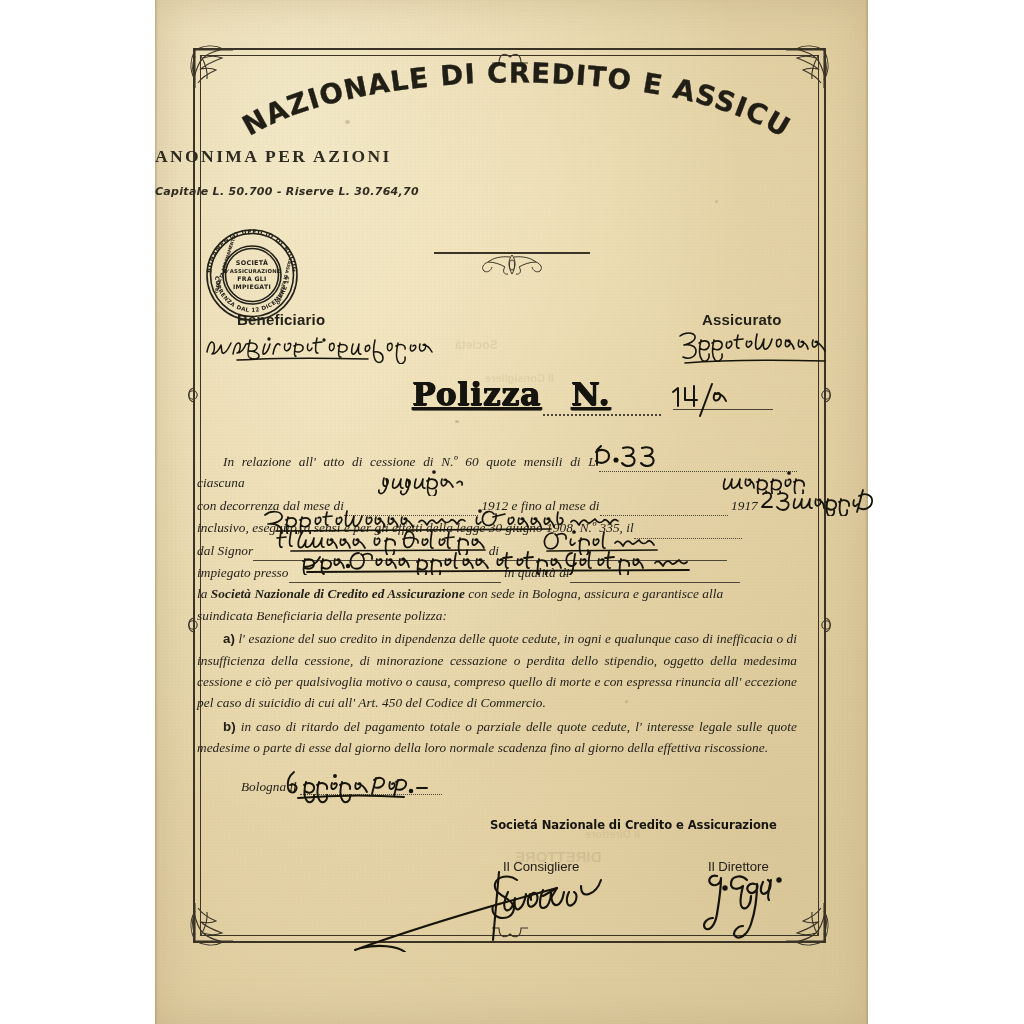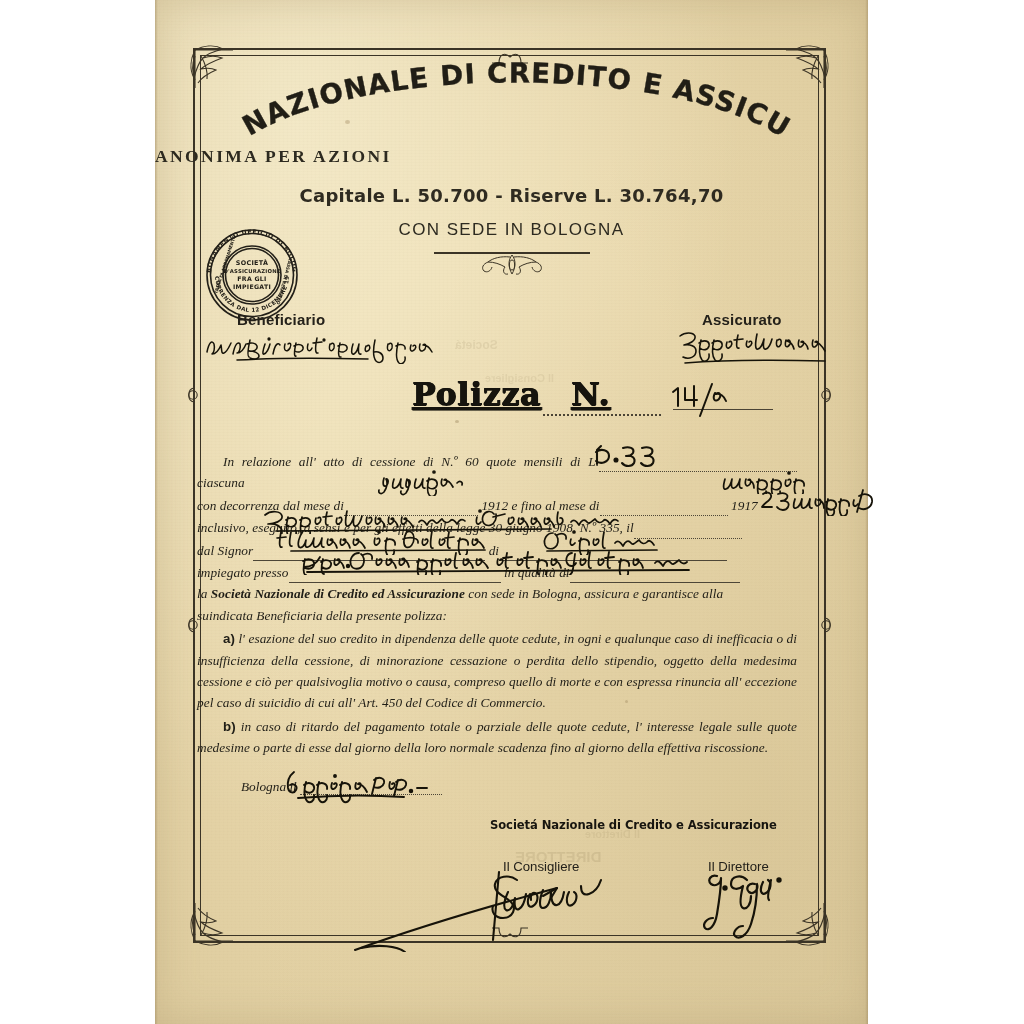--- a/index.html
+++ b/index.html
@@ -43,22 +43,22 @@
   .sb-l2{left:-8px;top:560px;}
   .sb-r2{right:-8px;top:560px;transform:scaleX(-1);}
   .topbump{position:absolute;left:50%;margin-left:-19px;top:2px;width:38px;height:15px;}
   .botbump{position:absolute;left:50%;margin-left:-19px;bottom:2px;width:38px;height:15px;transform:scaleY(-1);}
 
   
   #archTitle{position:absolute;left:70px;top:56px;width:580px;height:90px;}
   #subtitle1{position:absolute;left:0;right:0;top:146px;text-align:left;
      font-family:"Liberation Serif",serif;font-weight:bold;font-size:17.5px;
      letter-spacing:2.4px;color:#2d2a20;}
-  #subtitle2{position:absolute;left:0;right:0;top:185px;text-align:center;
-     font-family:"DejaVu Sans",sans-serif;font-size:18px;
+  #subtitle2{position:absolute;left:0;right:0;top:185px;
+     font-family:"DejaVu Sans",sans-serif;font-style:italic;font-size:11px;
      font-weight:bold;letter-spacing:.3px;color:#2f2b21;}
   #subtitle3{position:absolute;left:0;right:0;top:220px;text-align:center;
      font-family:"Liberation Sans",sans-serif;font-size:17px;
      letter-spacing:1.4px;color:#2d2a20;}
   #hrule{position:absolute;left:50%;margin-left:-78px;top:252px;width:156px;height:1.6px;
      background:#3b3426;}
   #flourish{position:absolute;left:50%;margin-left:-35px;top:253px;width:70px;height:24px;}
 
   
   #seal{position:absolute;left:44px;top:222px;width:106px;height:106px;}
@@ -210,21 +210,20 @@
     <defs>
       <path id="arcpath" d="M 14 88 C 120 6 460 6 566 88" fill="none"></path>
     </defs>
     <text font-family="DejaVu Sans, sans-serif" font-size="27.5" font-weight="bold" letter-spacing="1.2" fill="#211e16" stroke="#211e16" stroke-width="0.35">
       <textPath href="#arcpath" startOffset="50%" text-anchor="middle">SOCIETÀ NAZIONALE DI CREDITO E ASSICURAZIONE</textPath>
     </text>
   </svg>
 
   <div id="subtitle1">ANONIMA PER AZIONI</div>
   <div id="subtitle2">Capitale L. 50.700 - Riserve L. 30.764,70</div>
-  <div id="subtitle3">CON SEDE IN BOLOGNA</div>
 
   <div id="hrule"></div>
   <svg id="flourish" viewBox="0 0 70 24">
     <g fill="none" stroke="#3b3426" stroke-width="1">
       <path d="M35 2 C31 7 31 14 35 21 C39 14 39 7 35 2 Z"></path>
       <path d="M33 4 C24 3 16 5 11 9 C17 9 23 11 28 14"></path>
       <path d="M37 4 C46 3 54 5 59 9 C53 9 47 11 42 14"></path>
       <path d="M11 9 C6 11 4 15 7 18 C10 20 14 18 15 14"></path>
       <path d="M59 9 C64 11 66 15 63 18 C60 20 56 18 55 14"></path>
       <path d="M28 14 C25 18 27 22 31 21"></path>

